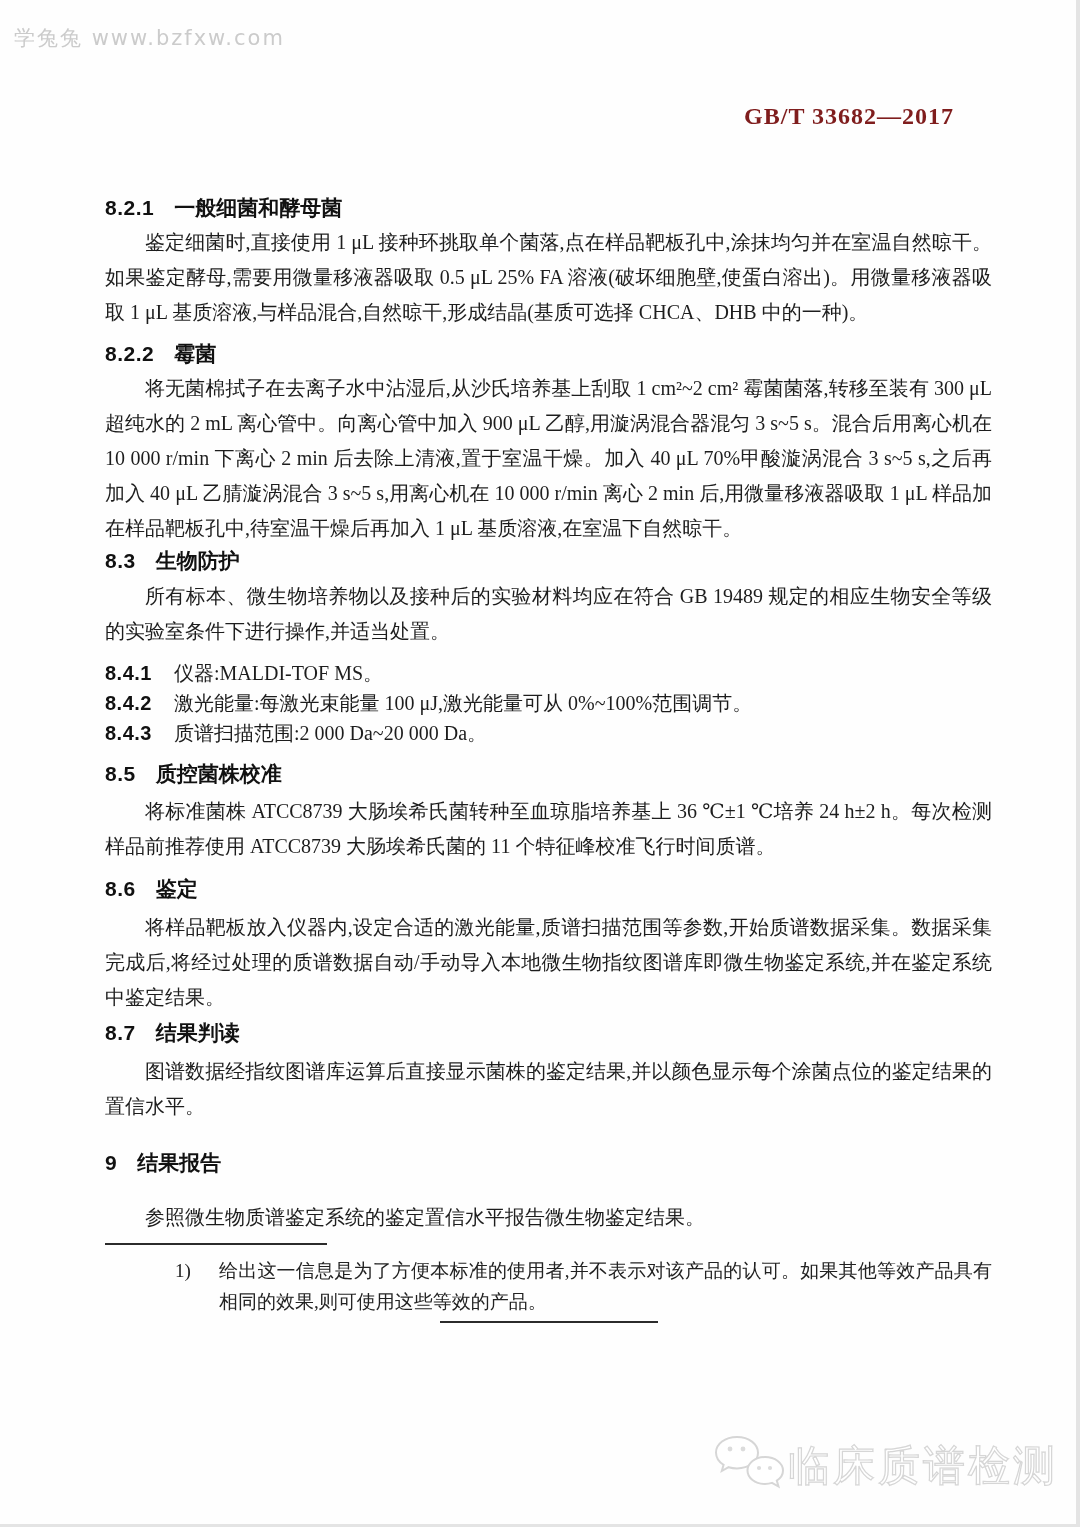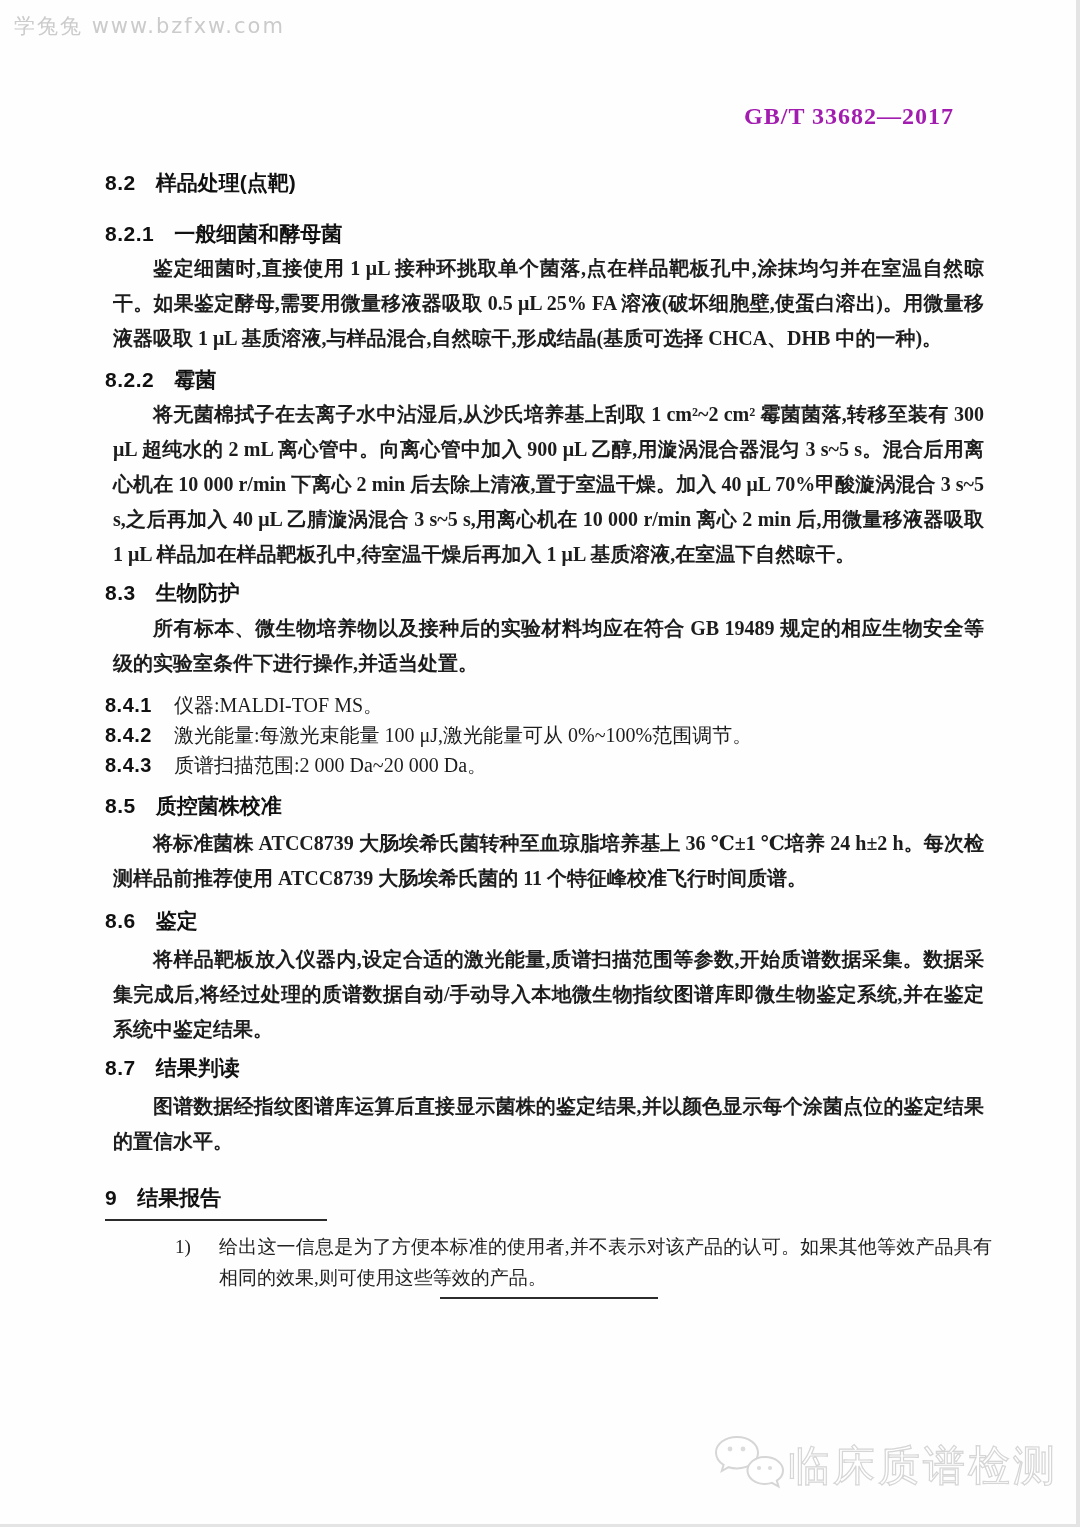--- a/index.html
+++ b/index.html
@@ -10,44 +10,44 @@
     overflow:hidden;
     font-family:"Liberation Serif","DejaVu Serif",serif;
     color:#1f1f1f;
   }
   .page{position:absolute;inset:0;background:#fefefe;}
   
   .edge-right{position:absolute;top:0;right:0;width:4px;height:100%;background:#e4e4e4;}
   .edge-bottom{position:absolute;left:0;bottom:0;width:100%;height:3px;background:#e4e4e4;}
   
   .wm-top{
-    position:absolute;top:12px;left:14px;
+    position:absolute;top:24px;left:14px;
     font-family:"DejaVu Sans",sans-serif;
     font-size:21px;color:#cbcbcb;letter-spacing:2px;
   }
   
   .doc-num{
     position:absolute;top:103px;right:126px;
     font-family:"Liberation Serif","DejaVu Serif",serif;
-    font-weight:700;font-size:24px;color:#a21caf;letter-spacing:1px;
+    font-weight:700;font-size:24px;color:#7f1d1d;letter-spacing:1px;
   }
   
   .content{
     position:absolute;left:105px;top:0;width:887px;
     padding-top:170px;
   }
   .sec-h{
     font-family:"Liberation Sans","DejaVu Sans",sans-serif;
     font-weight:700;font-size:21px;line-height:26px;color:#111111;
   }
   .sec-h .h-num{margin-right:20px;letter-spacing:0.5px;}
   .para{
-    margin:8px;font-size:20px;line-height:35px;
+    margin:0;font-size:20px;line-height:35px;
     text-align:justify;text-indent:2em;
-    overflow-wrap:break-word;color:#1d1d1d;font-weight:bold;
+    overflow-wrap:break-word;color:#1d1d1d;
   }
   .clauses{margin-top:9px;}
   .clause{
     display:flex;align-items:flex-end;
     font-size:20px;line-height:30px;color:#1d1d1d;
   }
   .cl-num{
     flex:0 0 auto;margin-right:22px;
     font-family:"Liberation Sans","DejaVu Sans",sans-serif;
     font-weight:700;letter-spacing:0.5px;color:#111111;
@@ -80,23 +80,20 @@
 <body>
 
 <div class="page">
 
   <div class="wm-top">学兔兔 www.bzfxw.com</div>
 
   <div class="doc-num">GB/T 33682—2017</div>
 
   <div class="content">
 
-    <div class="sec-h" style="margin-top:0">
-      <span class="h-num">8.2</span><span class="h-title">样品处理(点靶)</span>
-    </div>
 
     <div class="sec-h" style="margin-top:25px">
       <span class="h-num">8.2.1</span><span class="h-title">一般细菌和酵母菌</span>
     </div>
     <p class="para" style="margin-top:4px">鉴定细菌时,直接使用 1 μL 接种环挑取单个菌落,点在样品靶板孔中,涂抹均匀并在室温自然晾干。如果鉴定酵母,需要用微量移液器吸取 0.5 μL 25% FA 溶液(破坏细胞壁,使蛋白溶出)。用微量移液器吸取 1 μL 基质溶液,与样品混合,自然晾干,形成结晶(基质可选择 CHCA、DHB 中的一种)。</p>
 
     <div class="sec-h" style="margin-top:11px">
       <span class="h-num">8.2.2</span><span class="h-title">霉菌</span>
     </div>
     <p class="para" style="margin-top:4px">将无菌棉拭子在去离子水中沾湿后,从沙氏培养基上刮取 1 cm²~2 cm² 霉菌菌落,转移至装有 300 μL 超纯水的 2 mL 离心管中。向离心管中加入 900 μL 乙醇,用漩涡混合器混匀 3 s~5 s。混合后用离心机在 10 000 r/min 下离心 2 min 后去除上清液,置于室温干燥。加入 40 μL 70%甲酸漩涡混合 3 s~5 s,之后再加入 40 μL 乙腈漩涡混合 3 s~5 s,用离心机在 10 000 r/min 离心 2 min 后,用微量移液器吸取 1 μL 样品加在样品靶板孔中,待室温干燥后再加入 1 μL 基质溶液,在室温下自然晾干。</p>
@@ -132,20 +129,21 @@
     <p class="para" style="margin-top:8px">将样品靶板放入仪器内,设定合适的激光能量,质谱扫描范围等参数,开始质谱数据采集。数据采集完成后,将经过处理的质谱数据自动/手动导入本地微生物指纹图谱库即微生物鉴定系统,并在鉴定系统中鉴定结果。</p>
 
     <div class="sec-h" style="margin-top:5px">
       <span class="h-num">8.7</span><span class="h-title">结果判读</span>
     </div>
     <p class="para" style="margin-top:8px">图谱数据经指纹图谱库运算后直接显示菌株的鉴定结果,并以颜色显示每个涂菌点位的鉴定结果的置信水平。</p>
 
     <div class="sec-h" style="margin-top:26px">
       <span class="h-num">9</span><span class="h-title">结果报告</span>
     </div>
+    <p class="para" style="margin-top:24px">参照微生物质谱鉴定系统的鉴定置信水平报告微生物鉴定结果。</p>
 
     <div class="fn-divider"></div>
     <div class="footnote">
       <span class="fn-marker">1)</span>
       <span class="fn-text">给出这一信息是为了方便本标准的使用者,并不表示对该产品的认可。如果其他等效产品具有相同的效果,则可使用这些等效的产品。</span>
     </div>
 
     <div class="end-rule"></div>
   </div>
 

